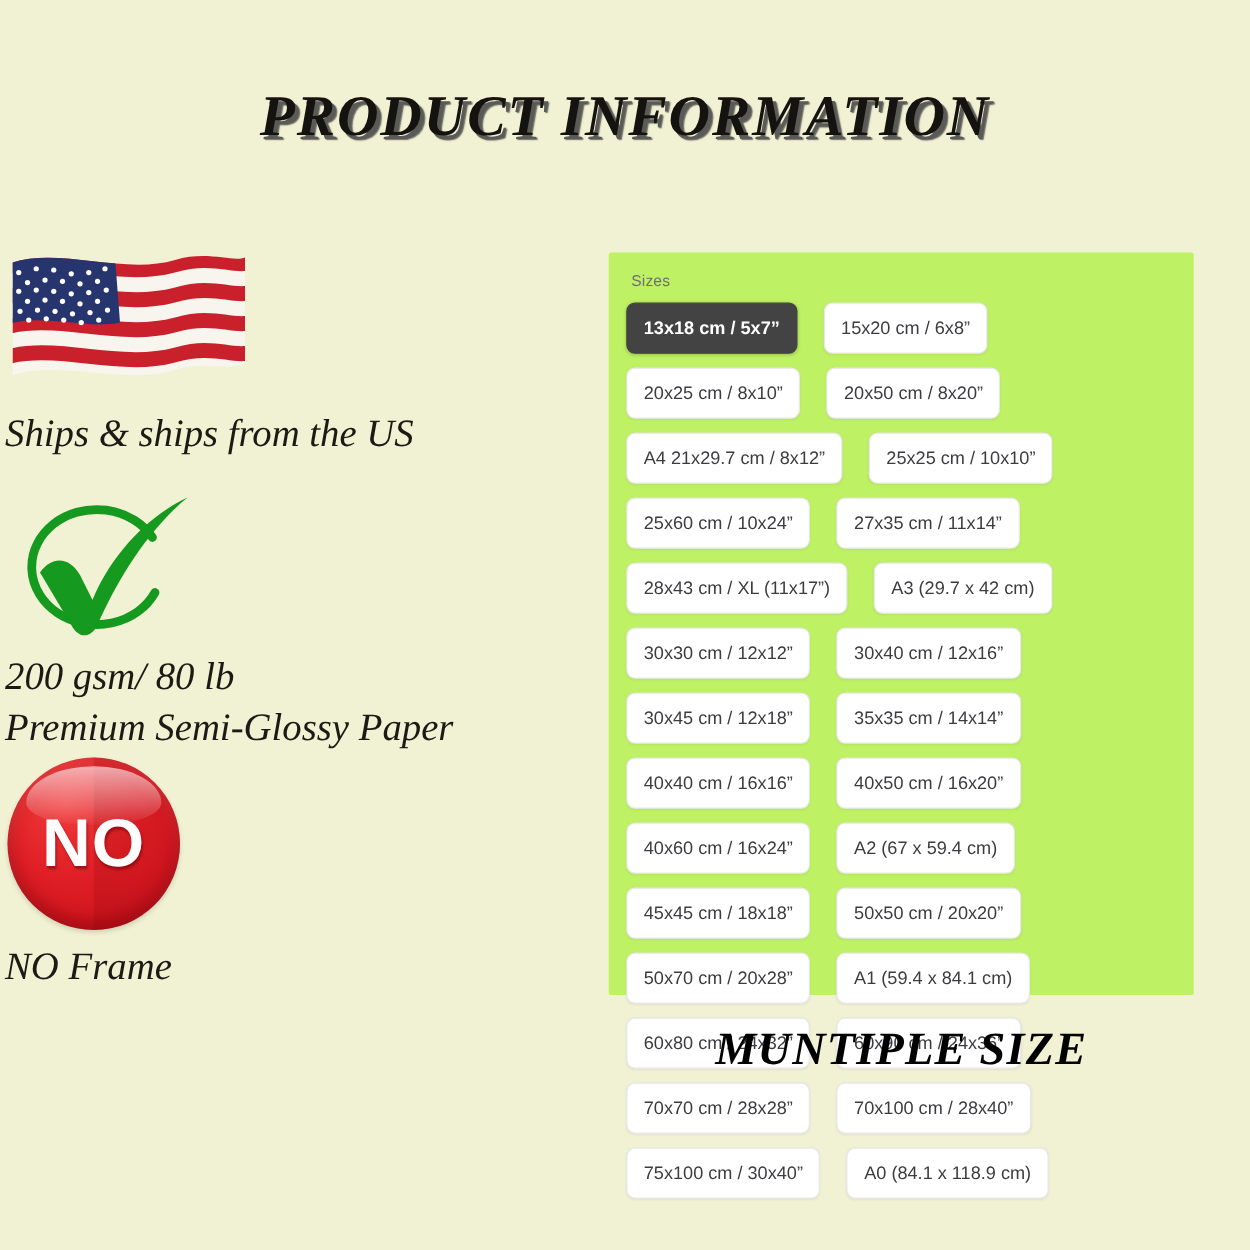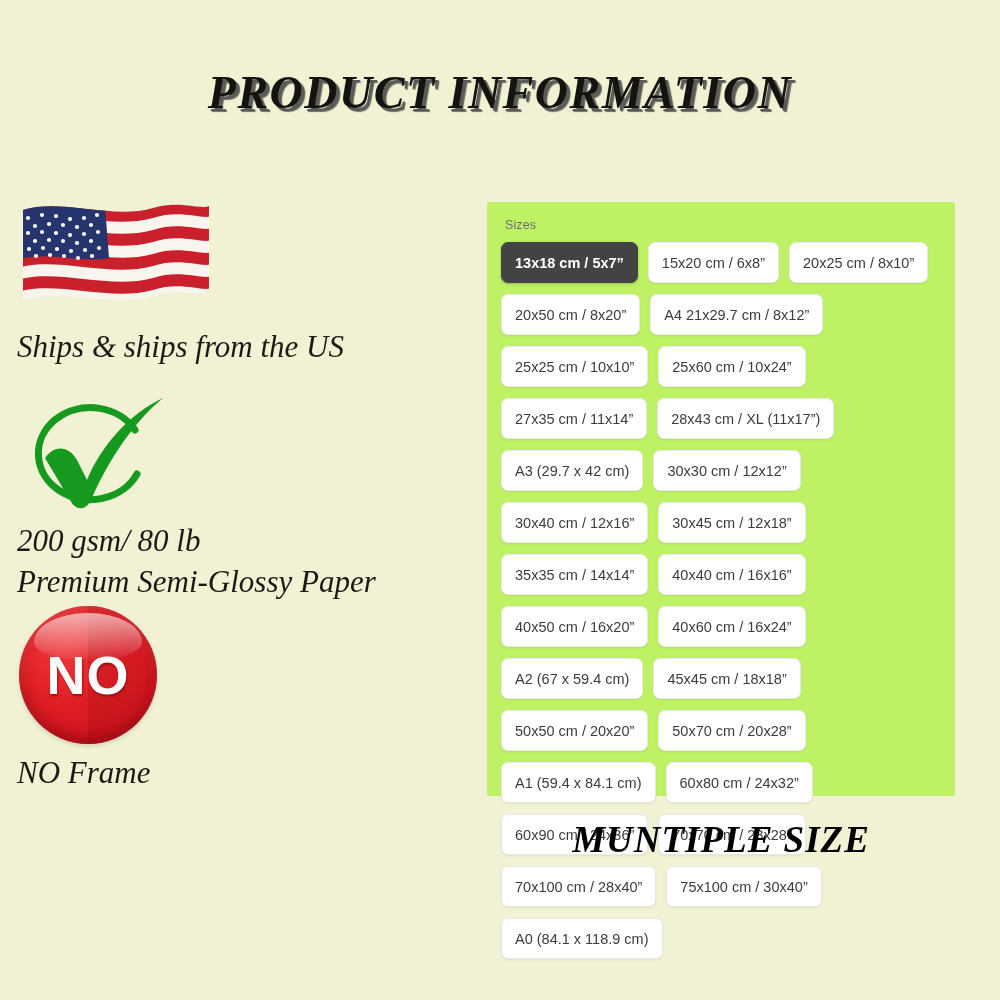--- a/index.html
+++ b/index.html
@@ -29,21 +29,21 @@
     font-size: 46px;
     letter-spacing: 1.5px;
     color: #15130f;
     text-shadow: 3px 3px 0 #5a5a56, 4px 4px 1px #6b6b66;
     white-space: nowrap;
   }
 
   
   #left-col {
     position: absolute;
-    left: 15px;
+    left: 2px;
     top: 190px;
     width: 460px;
   }
 
   .feature-block { position: relative; }
 
   .feature-caption {
     font-family: "Liberation Serif", serif;
     font-style: italic;
     font-size: 31px;
@@ -134,21 +134,21 @@
   #sizes-label {
     font-size: 12.5px;
     color: #6f6f73;
     margin: 2px 0 10px 4px;
     letter-spacing: 0.1px;
   }
 
   #size-chips {
     display: flex;
     flex-wrap: wrap;
-    gap: 11px 10px;
+    gap: 11px 21px;
     align-content: flex-start;
   }
 
   .size-chip {
     background: #ffffff;
     border: 1px solid #e8e8ec;
     border-radius: 7px;
     height: 41px;
     display: flex;
     align-items: center;

